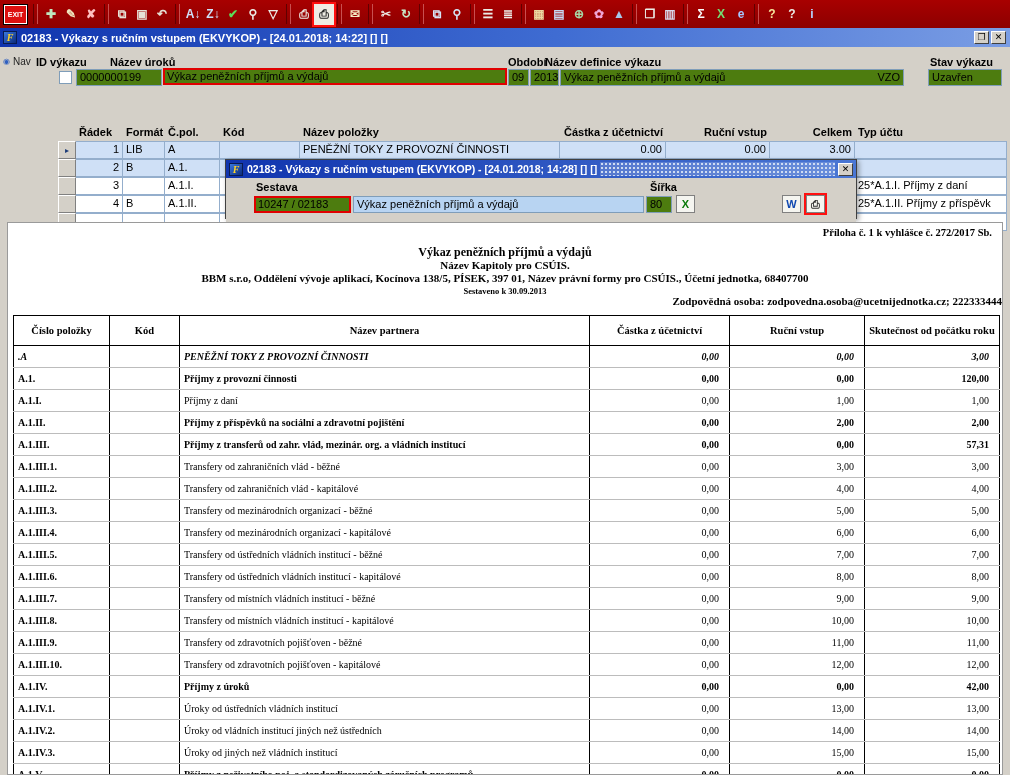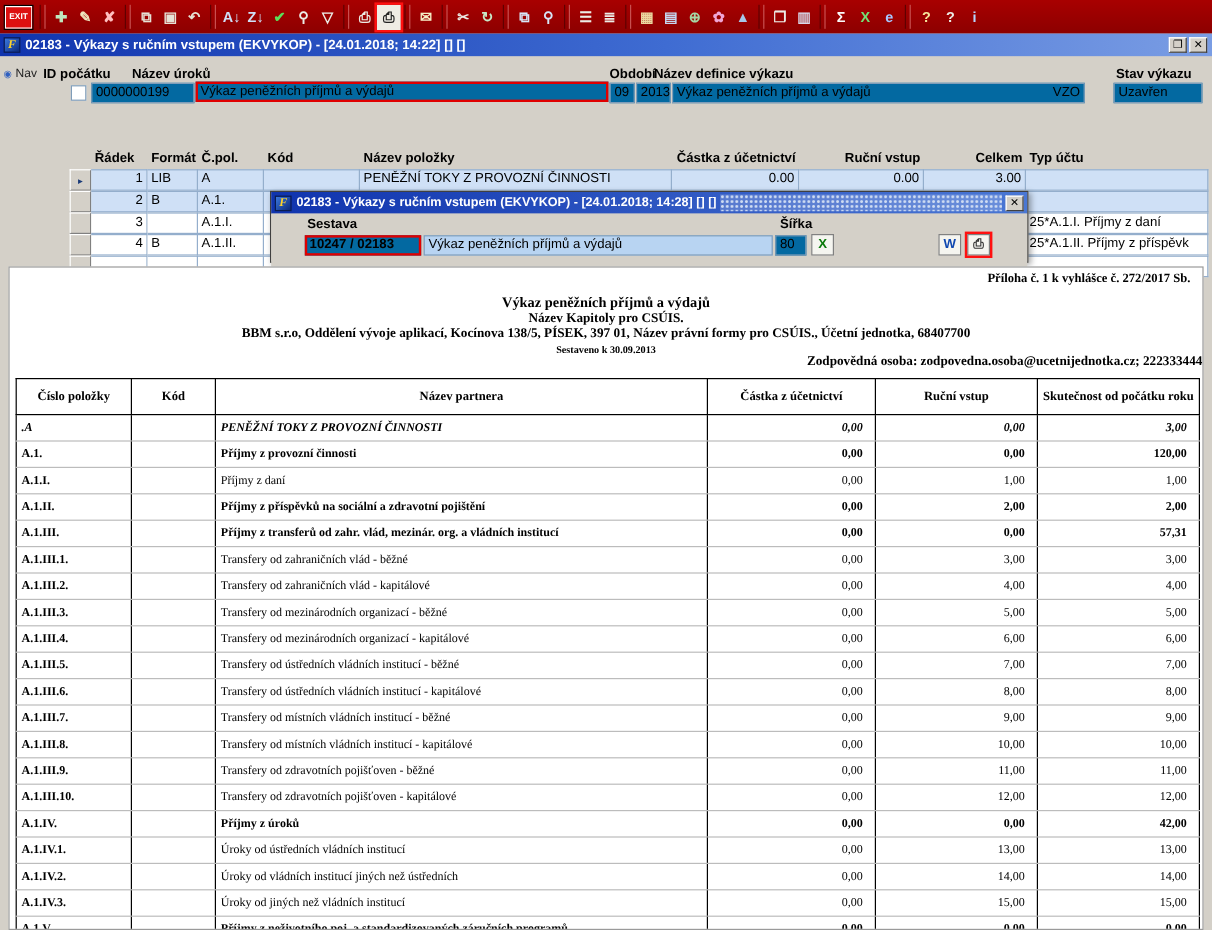--- a/index.html
+++ b/index.html
@@ -29,21 +29,21 @@
   .win-btns { margin-left:auto; display:flex; gap:2px; padding-right:4px; }
   .win-btn { width:15px; height:13px; background:#d4d0c8; border:1px solid; border-color:#fff #404040 #404040 #fff;
     color:#000; font-size:9px; line-height:11px; text-align:center; cursor:pointer; font-weight:normal; }
 
   
   .workspace { position:absolute; top:47px; left:0; width:1010px; height:175px; background:#d4d0c8; }
   .nav-tab { position:absolute; left:3px; top:9px; display:flex; align-items:center; gap:3px;
     font-size:10px; color:#222; cursor:pointer; }
   .nav-dot { color:#3060c0; font-size:8px; }
   .lbl { position:absolute; font-size:11px; font-weight:bold; white-space:nowrap; color:#000; }
-  .fld { position:absolute; height:17px; background:#0369a1; border:1px solid #7f9db9;
+  .fld { position:absolute; height:17px; background:#4d7c0f; border:1px solid #7f9db9;
     font-size:11px; padding:1px 3px; white-space:nowrap; overflow:hidden; }
   .fld.red { border:2px solid #e00000; padding:0 2px; }
   .chk { position:absolute; width:13px; height:13px; background:#fff; border:1px solid #7f9db9; }
   .fld-flex { display:flex; justify-content:space-between; }
 
   
   .grid { position:absolute; left:58px; top:65px; }
   .g-hrow { display:flex; height:16px;margin-top:13px; }
   .g-corner { width:18px; }
   .gh { font-size:11px; font-weight:bold; padding:1px 3px; white-space:nowrap; overflow:hidden; }
@@ -58,21 +58,21 @@
   
   .dialog { position:absolute; left:225px; top:159px; width:632px; height:60px; border:1px solid #404040;
     box-shadow:2px 2px 5px rgba(0,0,0,.35); background:#d4d0c8; }
   .dlg-title { height:18px; background:linear-gradient(90deg,#1034ae,#4a77d4); display:flex; align-items:center;
     color:#fff; font-size:10.5px; font-weight:bold; }
   .dlg-title .title-text { flex:0 1 auto; }
   .dlg-grip { flex:1; align-self:stretch; margin:2px 3px;
     background-color:rgba(255,255,255,.18);
     background-image:radial-gradient(#cfdcf2 1px, transparent 1.3px); background-size:4px 4px; }
   .dlg-body { position:relative; height:54px; background:#d4d0c8; }
-  .dlg-body .fld.bold { font-weight:bold; }
+  .dlg-body .fld.bold { font-weight:normal; }
   .fld.blue { background:#b8d4f2; }
   .dlg-icon { position:absolute; width:19px; height:18px; background:#f5f5f0; border:1px solid #808080;
     display:flex; align-items:center; justify-content:center; font-size:11px; font-weight:bold; cursor:pointer; }
   .dlg-icon.hl { outline:2px solid #ff1010; }
 
   
   .report { position:absolute; left:7px; top:222px; width:996px; height:553px; background:#fff;
     border:1px solid #9a9a9a; overflow:hidden; font-family:"Liberation Serif","DejaVu Serif",serif; color:#000; }
   .rp-line { position:absolute; left:0; width:100%; text-align:center; font-weight:bold; white-space:nowrap; }
   .rp-priloha { position:absolute; right:10px; top:4px; font-size:10.5px; font-weight:bold; }
@@ -155,21 +155,21 @@
         <span class="win-btn">✕</span>
       </span>
   </div>
 
   <div class="workspace">
     <div class="nav-tab">
       <span class="nav-dot">◉</span>
       <span>Nav</span>
     </div>
 
-    <span class="lbl" style="left:36px;top:9px">ID počátku</span>
+    <span class="lbl" style="left:36px;top:9px">ID výkazu</span>
     <span class="lbl" style="left:110px;top:9px">Název úroků</span>
     <span class="lbl" style="left:508px;top:9px">Období</span>
     <span class="lbl" style="left:545px;top:9px">Název definice výkazu</span>
     <span class="lbl" style="left:930px;top:9px">Stav výkazu</span>
 
     <span class="chk" style="left:59px;top:24px"></span>
     <div class="fld" style="left:76px;top:22px;width:86px">0000000199</div>
     <div class="fld red" style="left:163px;top:21px;width:344px">Výkaz peněžních příjmů a výdajů</div>
     <div class="fld" style="left:508px;top:22px;width:21px">09</div>
     <div class="fld" style="left:530px;top:22px;width:29px">2013</div>

